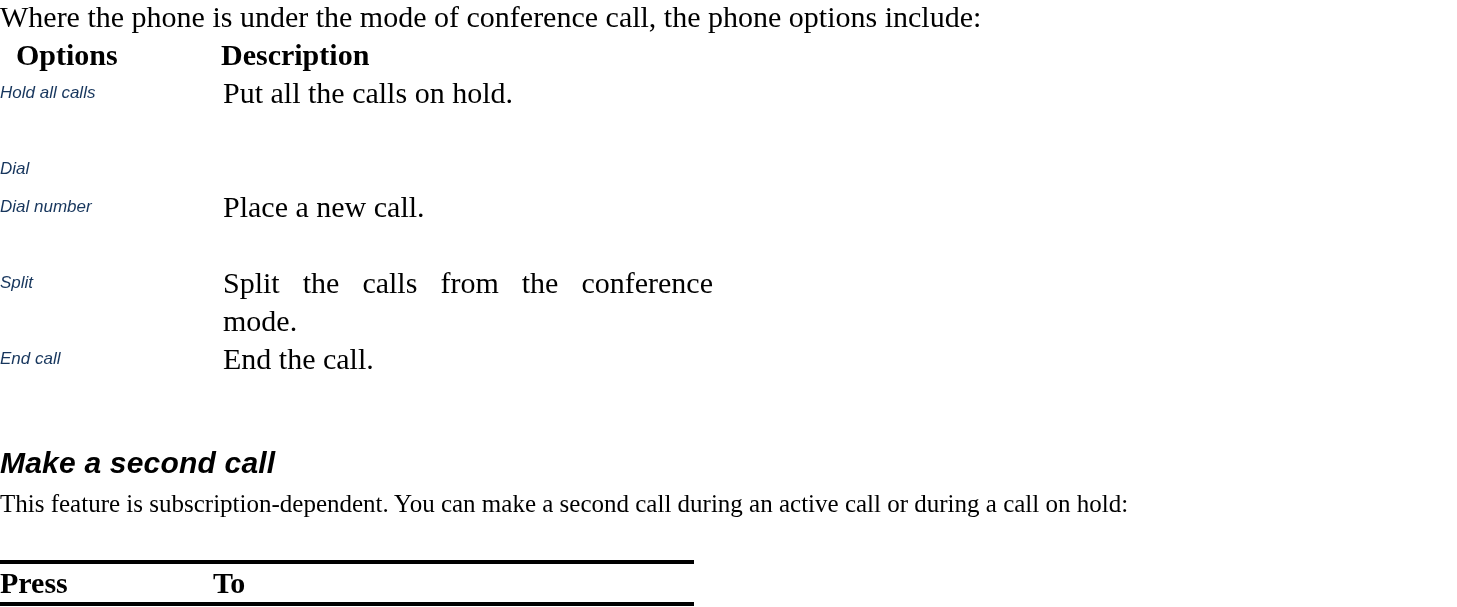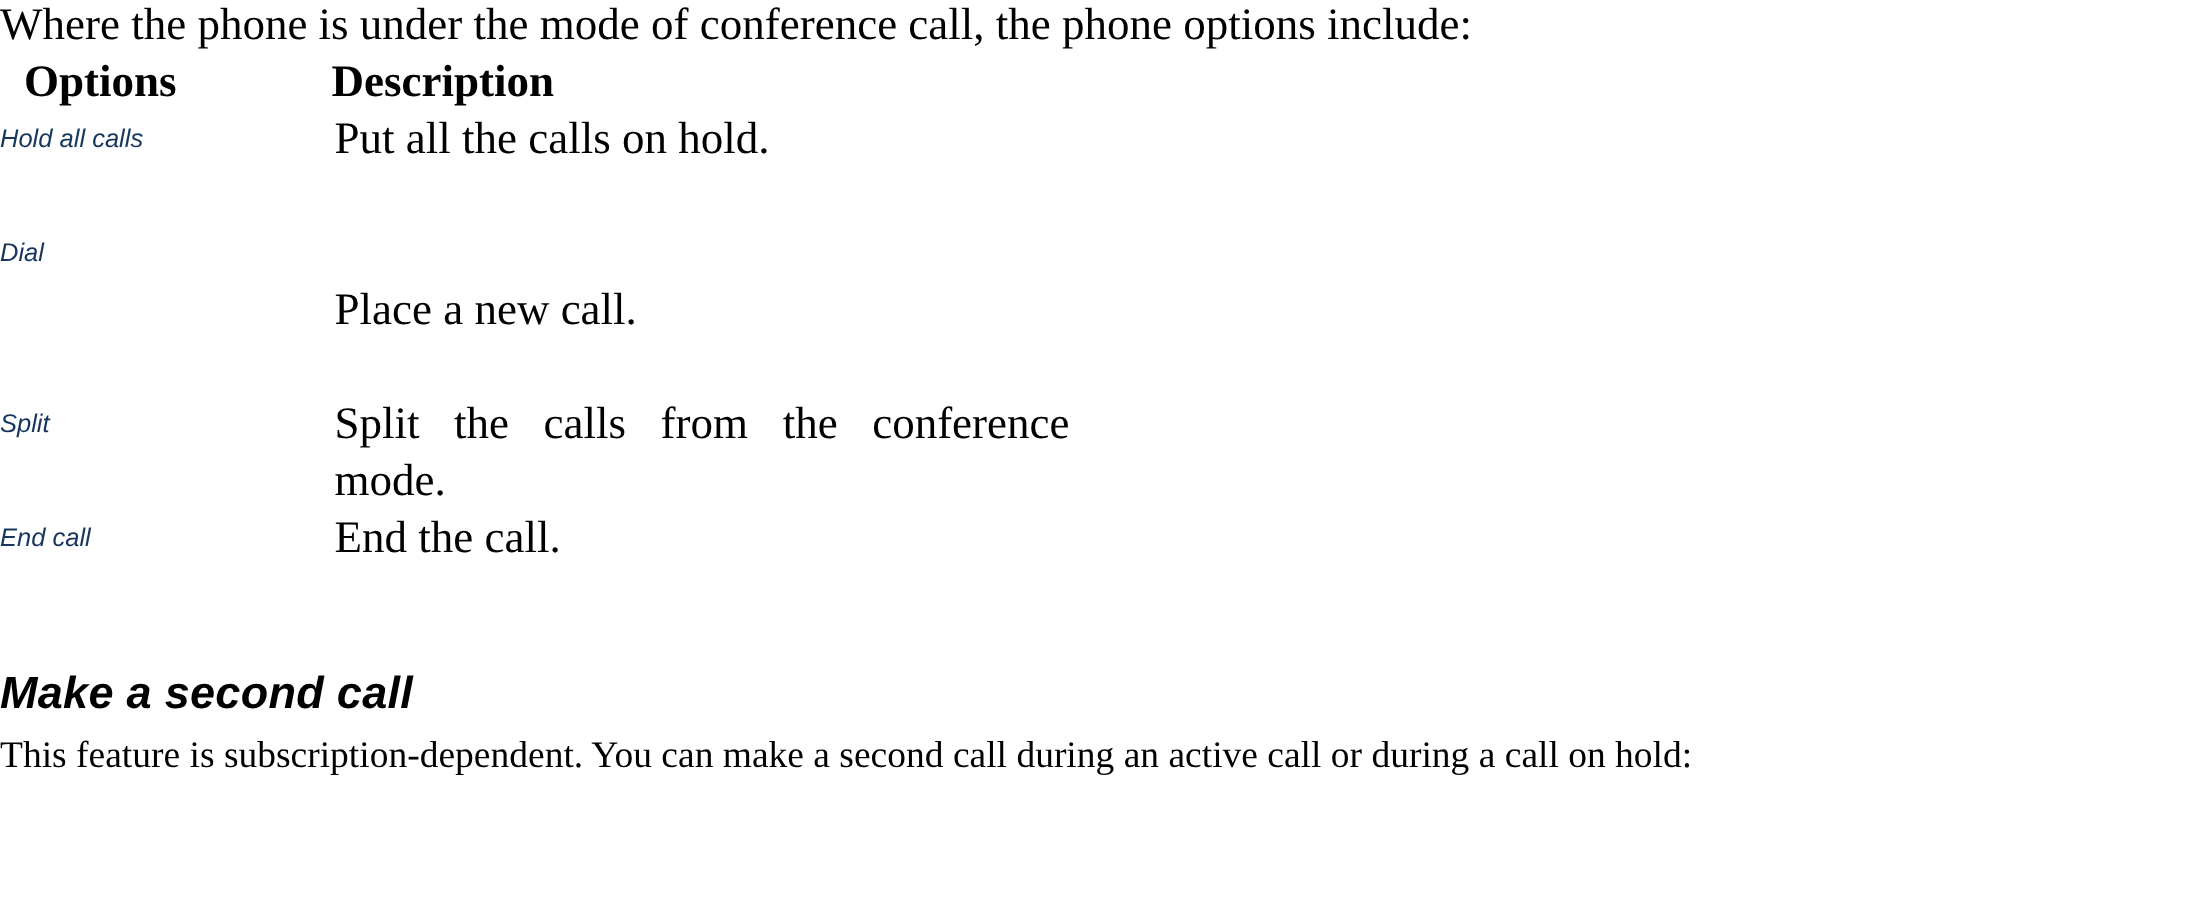--- a/index.html
+++ b/index.html
@@ -166,33 +166,42 @@
     <div class="opt-row" style="height:76px;">
       <div class="opt-col-a" style="width:150px;">Hold all calls</div>
       <div class="opt-col-b">Put all the calls on hold.</div>
     </div>
 
     <div class="opt-row" style="height:38px;">
       <div class="opt-col-a">Dial</div>
     </div>
 
     <div class="opt-row" style="height:76px;">
+      <div class="opt-col-a" style="width:110px;">Dial number</div>
       <div class="opt-col-b">Place a new call.</div>
     </div>
 
     <div class="opt-row" style="height:76px;">
       <div class="opt-col-a">Split</div>
       <div class="opt-col-b justify">Split the calls from the conference mode.</div>
     </div>
 
     <div class="opt-row" style="height:38px;">
       <div class="opt-col-a">End call</div>
       <div class="opt-col-b">End the call.</div>
     </div>
 
   </div>
 
   <div class="section-heading">Make a second call</div>
 
   <div class="body-para">This feature is subscription-dependent. You can make a second call during an active call or during a call on hold:</div>
 
+  <div class="press-table">
+    <div class="rule-thick"></div>
+    <div class="press-head-row">
+      <div class="press-head-a">Press</div>
+      <div class="press-head-b">To</div>
+    </div>
+    <div class="rule-thick"></div>
+  </div>
 
 </div>
 
 </body></html>

